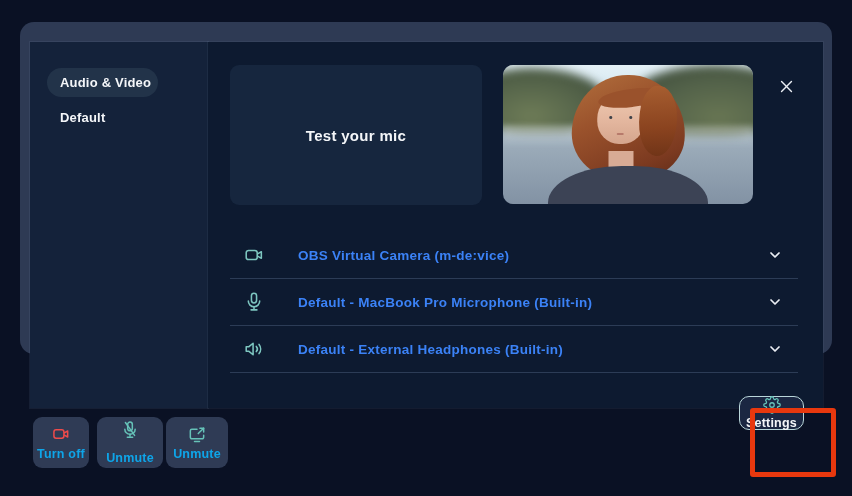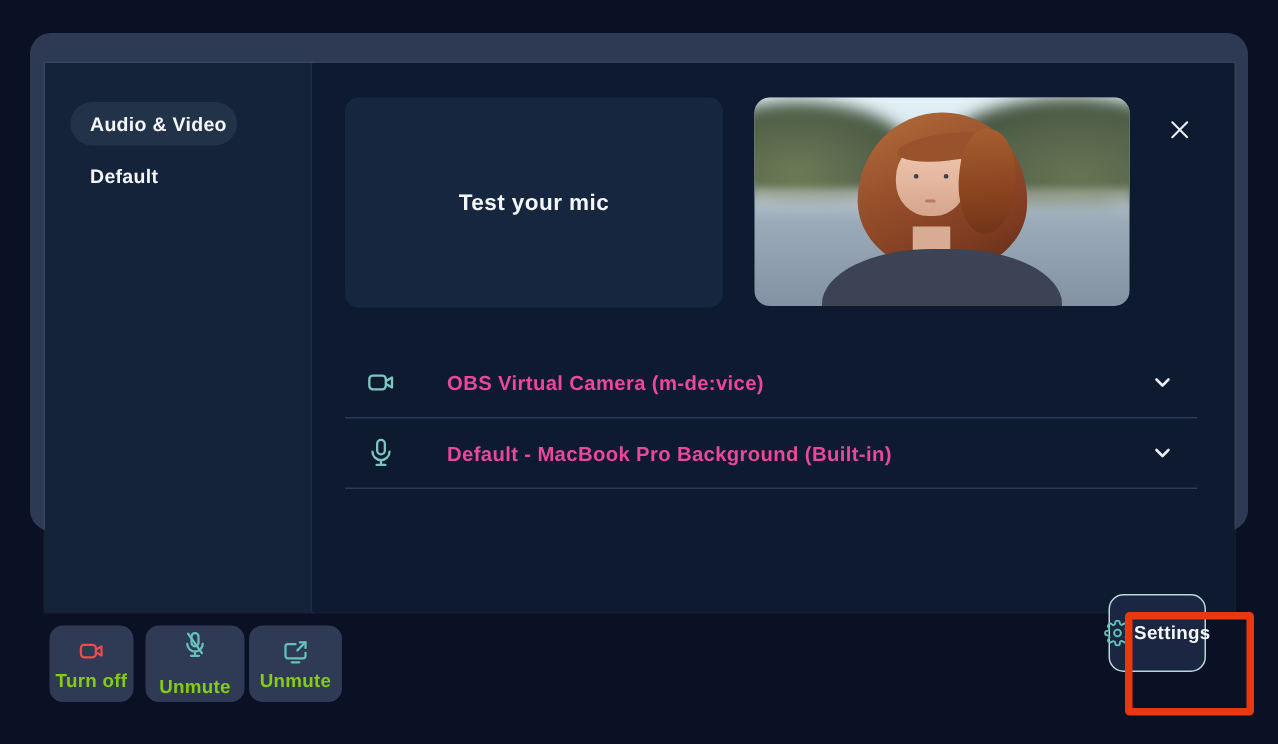--- a/index.html
+++ b/index.html
@@ -119,42 +119,42 @@
   .row {
     position:relative; height:47px; display:flex; align-items:center;
     border-bottom:1px solid #2C3C56; cursor:pointer;
   }
   .row .dev-icon {
     position:absolute; left:13px; width:22px; height:22px; color:#7DC6C0;
     display:flex; align-items:center; justify-content:center;
   }
   .row .dev-label {
     position:absolute; left:68px; font-size:13.5px; font-weight:700;
-    letter-spacing:0.25px; color:#ec4899;text-align:center;
+    letter-spacing:0.25px; color:#3b82f6;text-align:center;
   }
   .row .chev {
     position:absolute; right:14px; width:18px; height:18px; color:#EAEEF4;
     display:flex; align-items:center; justify-content:center; cursor:pointer;
   }
 
   
   .tbtn {
     position:absolute; top:395px; height:51px; background:#2F3B55;
     border-radius:9px; display:flex; flex-direction:column;
     align-items:center; justify-content:center; gap:3px; cursor:pointer;
   }
   .tbtn .ticon { width:20px; height:20px; color:#66C2B8;
     display:flex; align-items:center; justify-content:center; }
-  .tbtn .tlabel { font-size:12.5px; font-weight:700; letter-spacing:0.2px; color:#84cc16; }
+  .tbtn .tlabel { font-size:12.5px; font-weight:700; letter-spacing:0.2px; color:#0ea5e9; }
   .tbtn.danger .ticon { color:#EF4B4B; }
 
   .settings-btn {
-    position:absolute; left:739px; top:396px; width:65px; height:52px;
+    position:absolute; left:739px; top:396px; width:65px; height:34px;
     background:#1B2742; border:1.5px solid #B9D6DA; border-radius:10px;
-    display:flex; flex-direction:row; align-items:center; justify-content:center;
+    display:flex; flex-direction:column; align-items:center; justify-content:center;
     gap:2px; cursor:pointer;
   }
   .settings-btn .ticon { width:18px; height:18px; color:#66C2B8; }
   .settings-btn .tlabel { font-size:12.5px; font-weight:700; letter-spacing:0.2px; }
 
   .annotation-rect {
     position:absolute; left:750px; top:408px; width:86px; height:69px;
     border:5px solid #E8380E; border-radius:3px; pointer-events:none;
   }
 
@@ -227,28 +227,43 @@
 
         <div class="row">
           <span class="dev-icon">
             <svg width="22" height="22" viewBox="0 0 24 24" fill="none" stroke="currentColor" stroke-width="1.7" stroke-linecap="round">
               <rect x="9.2" y="2.5" width="5.6" height="10.5" rx="2.8"></rect>
               <path d="M5.8 11a6.2 6.2 0 0 0 12.4 0"></path>
               <line x1="12" y1="17.2" x2="12" y2="19.6"></line>
               <line x1="8.8" y1="20.6" x2="15.2" y2="20.6"></line>
             </svg>
           </span>
-          <span class="dev-label">Default - MacBook Pro Background (Built-in)</span>
+          <span class="dev-label">Default - MacBook Pro Microphone (Built-in)</span>
           <span class="chev">
             <svg width="16" height="16" viewBox="0 0 24 24" fill="none" stroke="currentColor" stroke-width="2.6" stroke-linecap="round" stroke-linejoin="round">
               <polyline points="6 9 12 15 18 9"></polyline>
             </svg>
           </span>
         </div>
 
+        <div class="row">
+          <span class="dev-icon">
+            <svg width="22" height="22" viewBox="0 0 24 24" fill="none" stroke="currentColor" stroke-width="1.7" stroke-linecap="round" stroke-linejoin="round">
+              <path d="M3.5 9.5v5h3l4.5 3.8V5.7L6.5 9.5h-3z"></path>
+              <path d="M14.5 9.2a4.2 4.2 0 0 1 0 5.6"></path>
+              <path d="M17.5 7a8 8 0 0 1 0 10"></path>
+            </svg>
+          </span>
+          <span class="dev-label">Default - External Headphones (Built-in)</span>
+          <span class="chev">
+            <svg width="16" height="16" viewBox="0 0 24 24" fill="none" stroke="currentColor" stroke-width="2.6" stroke-linecap="round" stroke-linejoin="round">
+              <polyline points="6 9 12 15 18 9"></polyline>
+            </svg>
+          </span>
+        </div>
 
       </div>
     </div>
 
     <div class="tbtn danger" style="left:13px; width:56px;">
       <span class="ticon">
         <svg width="20" height="20" viewBox="0 0 24 24" fill="none" stroke="currentColor" stroke-width="1.8" stroke-linejoin="round">
           <rect x="3.5" y="7" width="12" height="10" rx="2.6"></rect>
           <path d="M15.5 11l4.5-2.6v7.2L15.5 13"></path>
         </svg>

